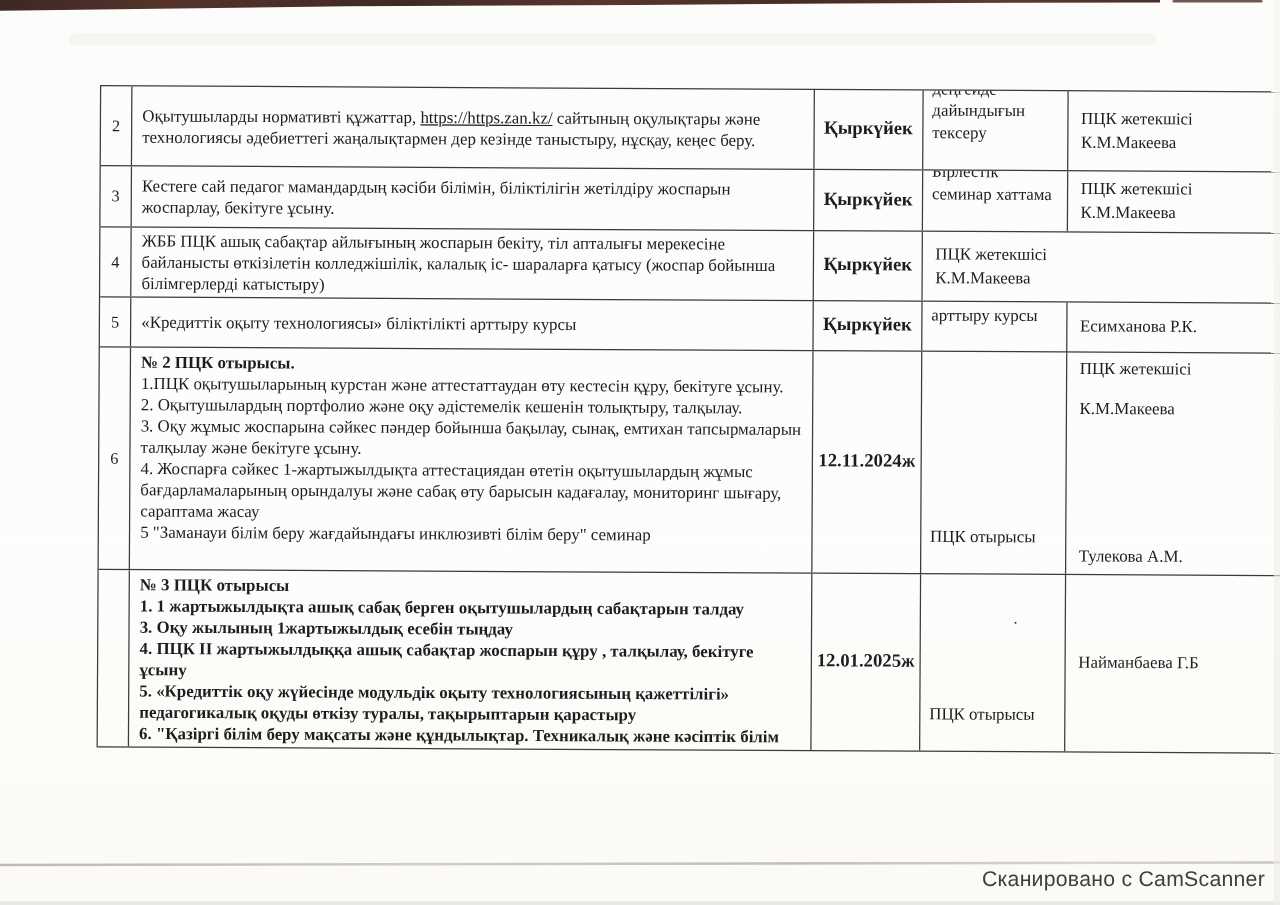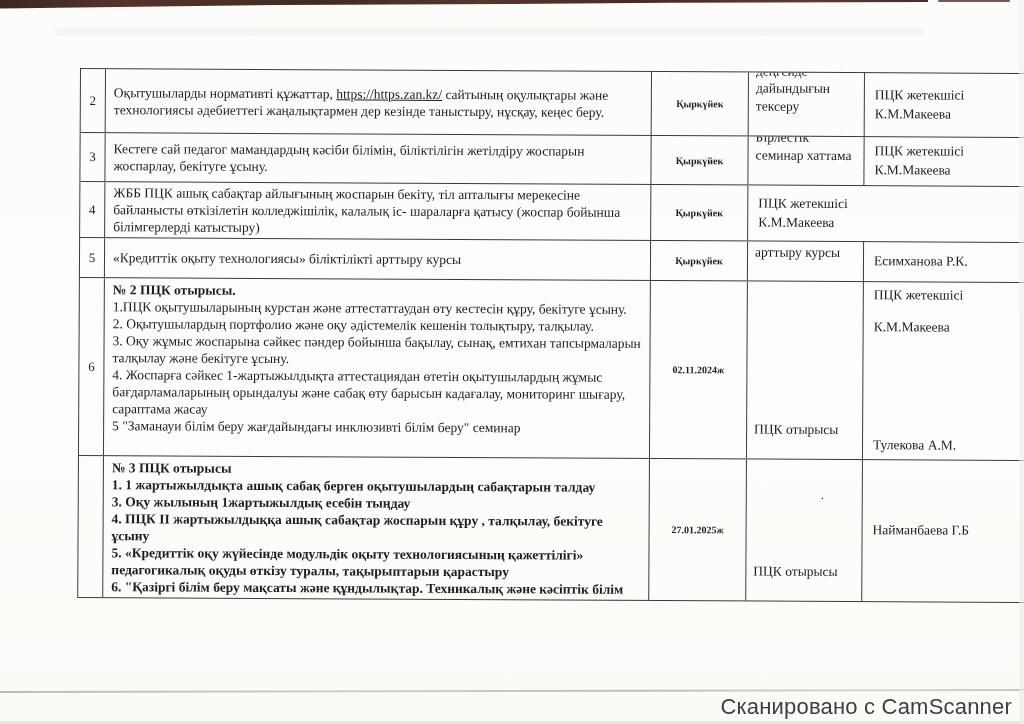--- a/index.html
+++ b/index.html
@@ -26,38 +26,38 @@
     position:absolute; top:690px; left:0; width:1024px; height:1.5px;
     background:linear-gradient(to right,#b3b0aa,#c9c6c0 35%,#b6b3ad 62%,#d2cfc9 85%,#c0bdb7);
     opacity:.85; transform:rotate(-0.12deg);
   }
   .scan-bottom { position:absolute; bottom:0; left:0; width:100%; height:3px; background:#e9e7e2; }
   .scan-right { position:absolute; top:0; right:0; width:5px; height:100%; background:linear-gradient(to bottom,#f5f3ef,#eeece8); opacity:.65; }
 
   .watermark {
     position:absolute; top:694px; right:12px;
     font-family:"Liberation Sans", sans-serif;
-    font-size:22px; color:#3e3e3e; letter-spacing:.2px;
+    font-size:17px; color:#3e3e3e; letter-spacing:.2px;
   }
 
   
   .doc-table {
     position:absolute; left:80px; top:68px; width:962px;
     transform:rotate(0.3deg); transform-origin:0 0;
     border-left:1.4px solid #3b3b3b; border-top:1.4px solid #3b3b3b;
     background:transparent;
   }
   .t-row { display:flex; border-bottom:1.4px solid #3b3b3b; box-sizing:border-box; }
   .h64{height:64px} .h49{height:49px} .h56{height:56px} .h40{height:40px} .h178{height:178px} .h142{height:142px}
 
   .c { border-right:1.4px solid #3b3b3b; box-sizing:border-box; overflow:hidden; }
   .c.num   { width:25px; display:flex; align-items:center; justify-content:center; font-size:13px; }
   .c.desc  { width:546px; padding:3px 8px; font-size:13.5px; line-height:1.26; display:flex; align-items:center; }
   .c.desc.top { align-items:flex-start; }
-  .c.month { width:97px; display:flex; align-items:center; justify-content:center; font-weight:bold; font-size:10px; text-align:center; }
+  .c.month { width:87px; display:flex; align-items:center; justify-content:center; font-weight:bold; font-size:15px; text-align:center; }
   .c.result{ width:116px; padding:20px 7px; font-size:13.5px; line-height:1.32; display:flex; align-items:flex-end; position:relative; }
   .c.resp  { flex:1; border-right:none; padding:4px 10px; font-size:13.5px; line-height:1.4; display:flex; flex-direction:column; justify-content:center; }
 
   .desc-block p { margin:0; }
   .desc-heading { font-weight:bold; }
   .bold-block { font-weight:bold; }
   .doc-link { text-decoration:underline; color:inherit; }
 
   .resp-col-6 { justify-content:flex-start; padding-top:32px; padding-bottom:14px; }
   .resp-col-6 .r2 { margin-top:13px; }
@@ -140,21 +140,21 @@
       <div class="c desc top">
         <div class="desc-block">
           <p class="desc-heading">№ 2 ПЦК  отырысы.</p>
           <p>1.ПЦК оқытушыларының курстан және аттестаттаудан өту кестесін құру, бекітуге ұсыну.</p>
           <p>2. Оқытушылардың портфолио және оқу әдістемелік кешенін толықтыру, талқылау.</p>
           <p>3. Оқу жұмыс жоспарына сәйкес пәндер бойынша бақылау, сынақ,  емтихан тапсырмаларын талқылау және бекітуге ұсыну.</p>
           <p>4. Жоспарға сәйкес 1-жартыжылдықта аттестациядан өтетін оқытушылардың жұмыс бағдарламаларының орындалуы және сабақ өту барысын кадағалау, мониторинг шығару, сараптама жасау</p>
           <p>5 "Заманауи білім беру жағдайындағы инклюзивті білім беру" семинар</p>
         </div>
       </div>
-      <div class="c month">02.11.2024ж</div>
+      <div class="c month">12.11.2024ж</div>
       <div class="c result">
         <div>ПЦК  отырысы</div>
       </div>
       <div class="c resp resp-col-6">
         <div class="r1">ПЦК  жетекшісі</div>
         <div class="r2">К.М.Макеева</div>
         <div class="r3">Тулекова А.М.</div>
       </div>
     </div>
 
@@ -163,21 +163,21 @@
       <div class="c desc top">
         <div class="desc-block bold-block">
           <p class="desc-heading">№ 3 ПЦК отырысы</p>
           <p>1.  1 жартыжылдықта ашық сабақ берген оқытушылардың сабақтарын талдау</p>
           <p>3. Оқу жылының 1жартыжылдық есебін тыңдау</p>
           <p>4. ПЦК ІІ жартыжылдыққа ашық сабақтар жоспарын құру , талқылау, бекітуге ұсыну</p>
           <p>5. «Кредиттік оқу жүйесінде модульдік оқыту технологиясының қажеттілігі» педагогикалық оқуды өткізу туралы, тақырыптарын қарастыру</p>
           <p>6.  "Қазіргі білім беру мақсаты және құндылықтар. Техникалық және кәсіптік білім беру құндылықтары" - тренинг</p>
         </div>
       </div>
-      <div class="c month">27.01.2025ж</div>
+      <div class="c month">12.01.2025ж</div>
       <div class="c result">
         <span class="floating-dot">.</span>
         <div>ПЦК  отырысы</div>
       </div>
       <div class="c resp resp-col-7">
         <div>Найманбаева Г.Б</div>
       </div>
     </div>
 
   </div>

